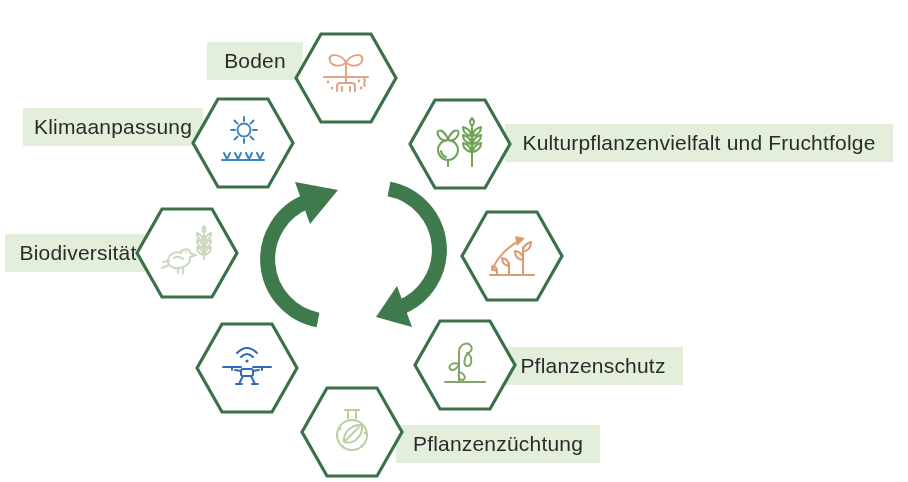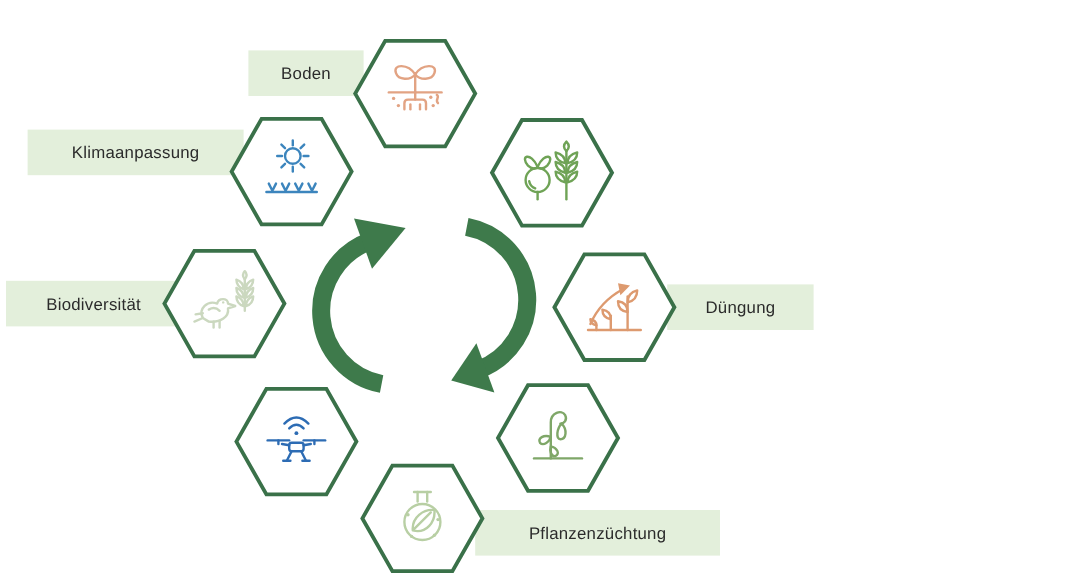--- a/index.html
+++ b/index.html
@@ -4,21 +4,21 @@
 <style>
   html,body{margin:0;padding:0;background:#fff;}
   .stage{
     position:relative;width:908px;height:482px;background:#ffffff;
     font-family:"Liberation Sans",sans-serif;overflow:hidden;
   }
   .hex{position:absolute;width:104px;height:94px;z-index:2;overflow:visible;}
   .hexpoly{fill:#ffffff;stroke-width:3.2px;}
   .lbl{
     position:absolute;height:38px;z-index:1;background:#e3efdb;color:#2b2b2b;
-    font-size:14px;display:flex;align-items:center;justify-content:center;
+    font-size:21px;display:flex;align-items:center;justify-content:center;
     white-space:nowrap;letter-spacing:0.2px;
   }
   
   .hex-boden{left:294px;top:31px}        .lbl-boden{left:207px;top:42px;width:96px}
   .hex-kultur{left:408px;top:97px}       .lbl-kultur{left:505px;top:124px;width:388px}
   .hex-dueng{left:460px;top:209px}       .lbl-dueng{left:556px;top:237px;width:122px}
   .hex-pflschutz{left:413px;top:318px}   .lbl-pflschutz{left:503px;top:347px;width:180px}
   .hex-pflzucht{left:300px;top:385px}    .lbl-pflzucht{left:396px;top:425px;width:204px}
   .hex-digi{left:195px;top:321px}        .lbl-digi{left:38px;top:345px;width:172px}
   .hex-biodiv{left:135px;top:206px}      .lbl-biodiv{left:5px;top:234px;width:146px}
@@ -56,56 +56,57 @@
       <path d="M24 41 V37"></path>
         <path d="M32 41 V37"></path>
       <circle class="dot" cx="10" cy="32" r="1.4"></circle>
       <circle class="dot" cx="14" cy="38" r="1.4"></circle>
       <circle class="dot" cx="43" cy="38" r="1.4"></circle>
       <circle class="dot" cx="41" cy="31" r="1.4"></circle>
       <path d="M46 29 c3 2 -2 4 1 7"></path>
     </g>
   </svg>
 
+  <div class="lbl lbl-kultur">Kulturpflanzenvielfalt und Fruchtfolge</div>
   <svg class="hex hex-kultur" viewBox="0 0 104 94">
     <polygon class="hexpoly" points="2,47 27,3 77,3 102,47 77,91 27,91" stroke="#3a7149"></polygon>
     <g class="ic" transform="translate(24,19)" color="#6fa356">
       <path d="M16 23 C10 10 1 14 8 22 C11 25 15 25 16 23 Z"></path>
       <path d="M16 23 C22 10 31 14 24 22 C21 25 17 25 16 23 Z"></path>
       <circle cx="16" cy="34" r="10"></circle>
       <path d="M16 44 V50"></path>
       <path d="M9 35 a8 8 0 0 0 5 6"></path>
       <path d="M40 10 V50"></path>
       <path d="M40 10 Q36 6 40 2 Q44 6 40 10 Z"></path>
       <path d="M39 20 Q31 18 31 11 Q39 13 39 20 Z"></path>
         <path d="M41 20 Q49 18 49 11 Q41 13 41 20 Z"></path>
       <path d="M39 28 Q31 26 31 19 Q39 21 39 28 Z"></path>
         <path d="M41 28 Q49 26 49 19 Q41 21 41 28 Z"></path>
       <path d="M39 36 Q31 34 31 27 Q39 29 39 36 Z"></path>
         <path d="M41 36 Q49 34 49 27 Q41 29 41 36 Z"></path>
     </g>
   </svg>
 
-  <div class="lbl lbl-dueng">Düngung</div>
   <svg class="hex hex-dueng" viewBox="0 0 104 94">
     <polygon class="hexpoly" points="2,47 27,3 77,3 102,47 77,91 27,91" stroke="#3a7149"></polygon>
     <g class="ic" transform="translate(24,19)" color="#dd9a6f">
       <path d="M6 47 H50"></path>
       <path d="M8 42 C14 28 24 19 35 13"></path>
       <path class="fillhead" d="M31 8 L41 10 L33 18 Z"></path>
       <path d="M13 47 V43"></path>
       <path d="M13 43 Q8 42 8 38 Q13 39 13 43 Z"></path>
       <path d="M25 47 V35"></path>
       <path d="M25 38 Q18 37 18 30 Q25 31 25 38 Z"></path>
       <path d="M39 47 V19"></path>
       <path d="M39 32 Q31 31 31 23 Q39 24 39 32 Z"></path>
       <path d="M39 24 Q47 22 47 14 Q39 16 39 24 Z"></path>
     </g>
   </svg>
 
+  <div class="lbl lbl-pflschutz">Pflanzenschutz</div>
   <svg class="hex hex-pflschutz" viewBox="0 0 104 94">
     <polygon class="hexpoly" points="2,47 27,3 77,3 102,47 77,91 27,91" stroke="#3a7149"></polygon>
     <g class="ic" transform="translate(24,19)" color="#7fa768">
       <path d="M8 45 H48"></path>
       <path d="M22 45 V15 C22 7 31 4 34 9 C36 13 33 16 30 16"></path>
       <path d="M31 16 C36 21 35 29 30 29 C26 29 27 20 31 16 Z"></path>
       <path d="M22 27 C16 25 11 28 13 32 C16 35 21 31 22 27 Z"></path>
       <path d="M22 35 C27 36 30 41 26 43 C22 44 21 38 22 35 Z"></path>
     </g>
   </svg>

